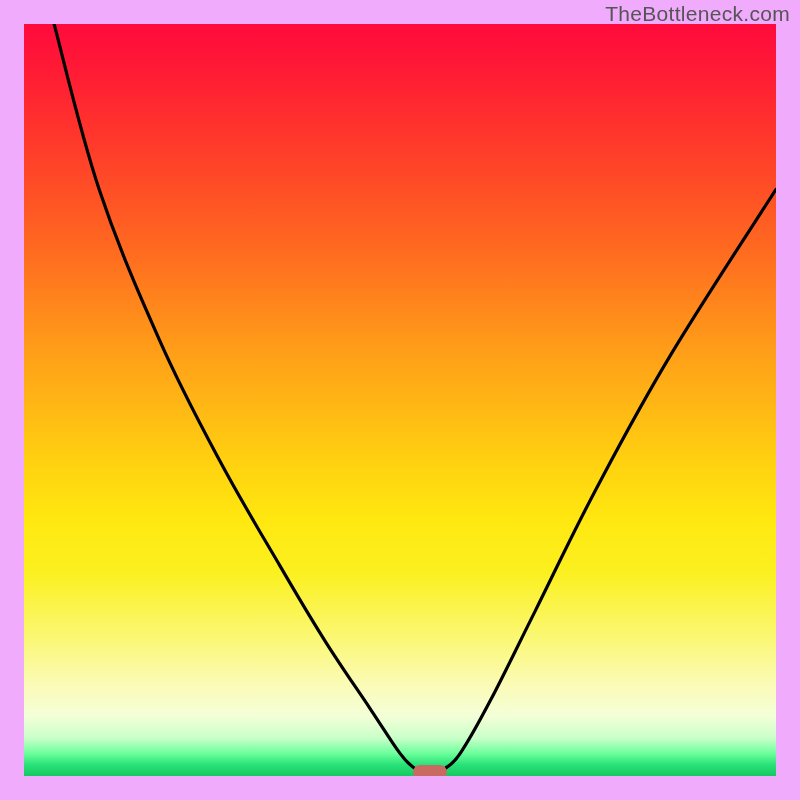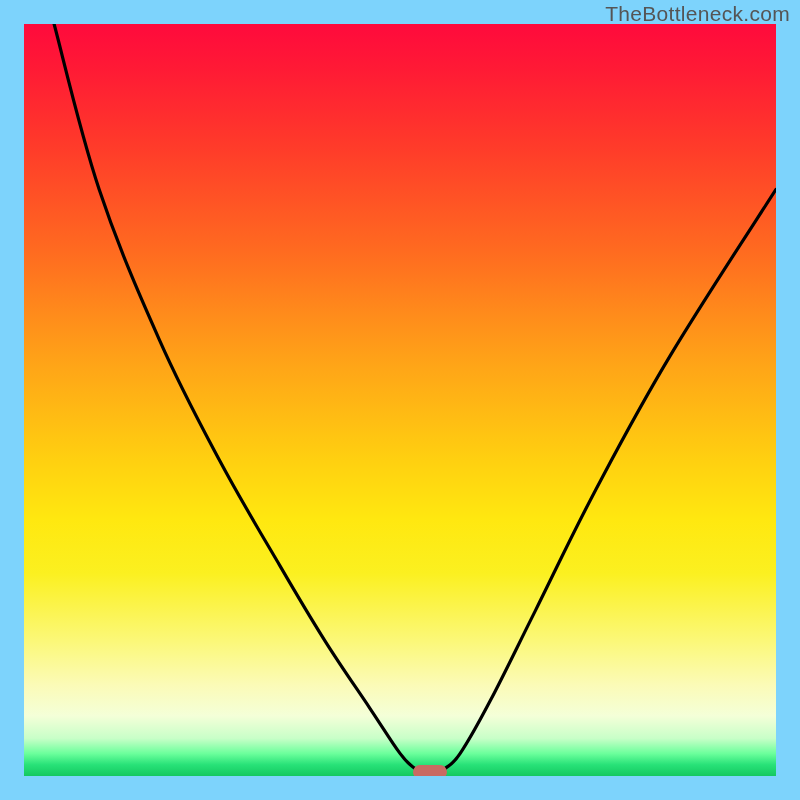--- a/index.html
+++ b/index.html
@@ -8,21 +8,21 @@
     width: 800px;
     height: 800px;
     background: #000;
     font-family: Arial, Helvetica, sans-serif;
     overflow: hidden;
   }
   .frame {
     position: relative;
     width: 800px;
     height: 800px;
-    background: #7dd3fc;
+    background: #f0abfc;
   }
   .watermark {
     position: absolute;
     top: 2px;
     right: 10px;
     color: #555;
     font-size: 21px;
     letter-spacing: 0.3px;
     z-index: 20;
     user-select: none;

